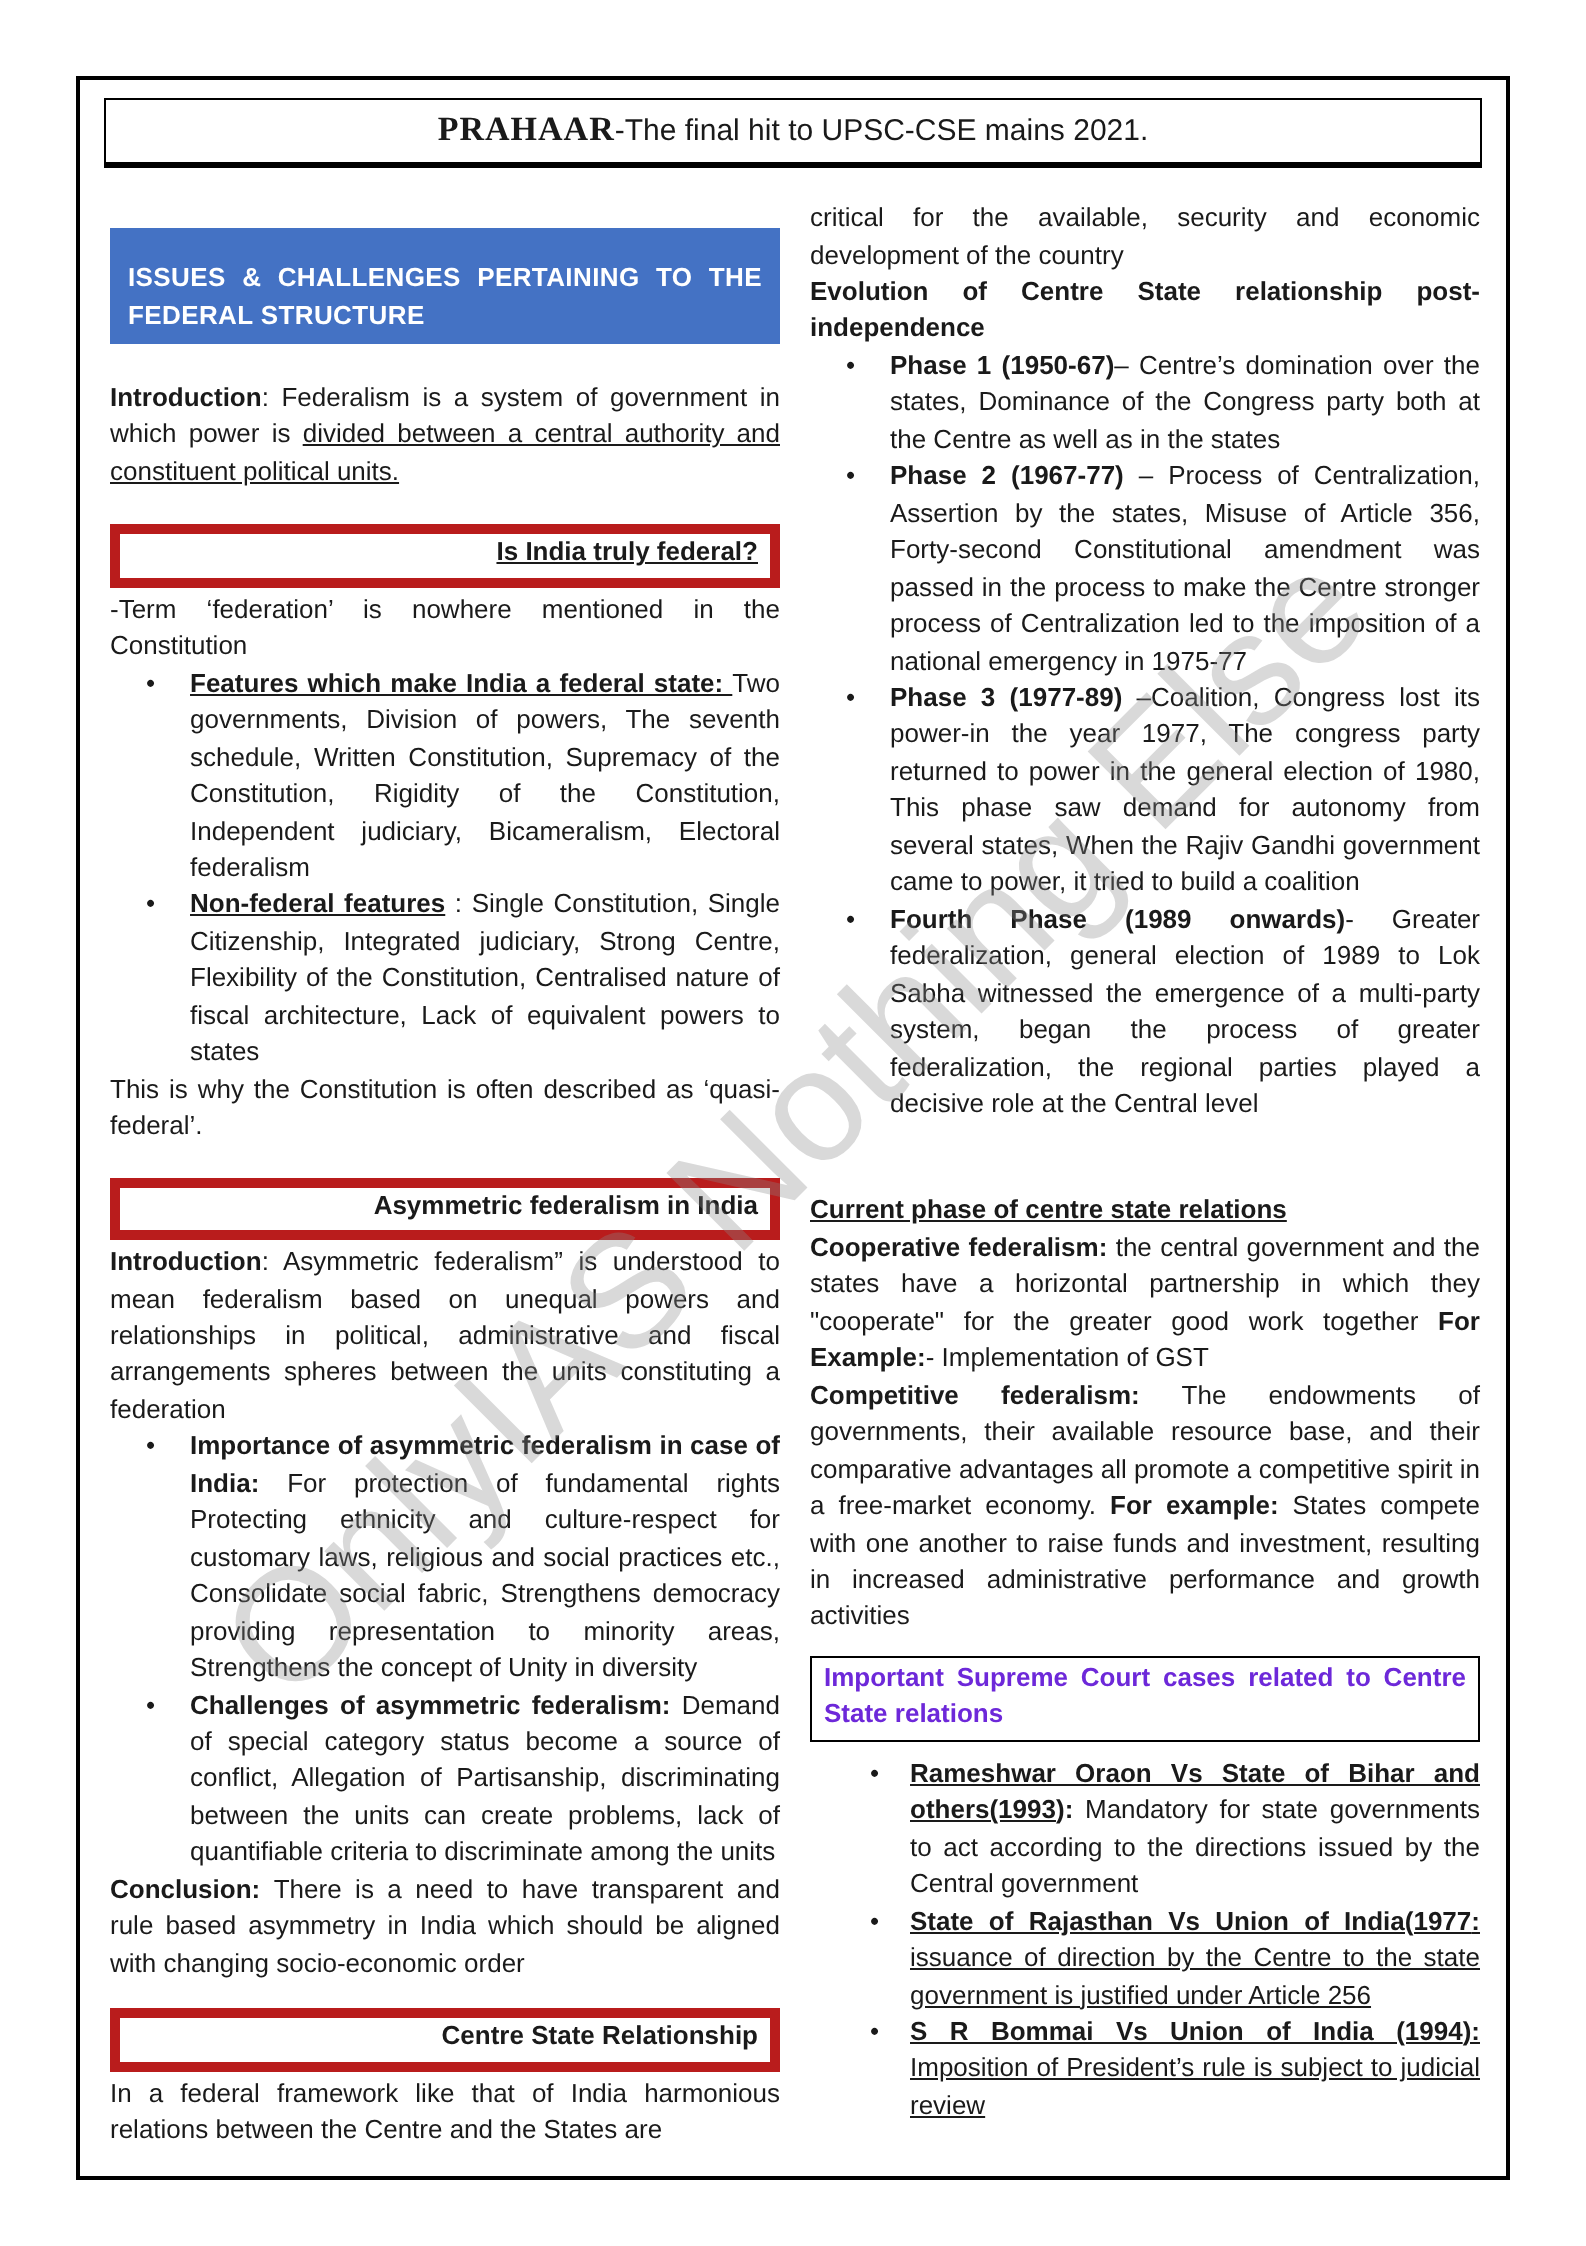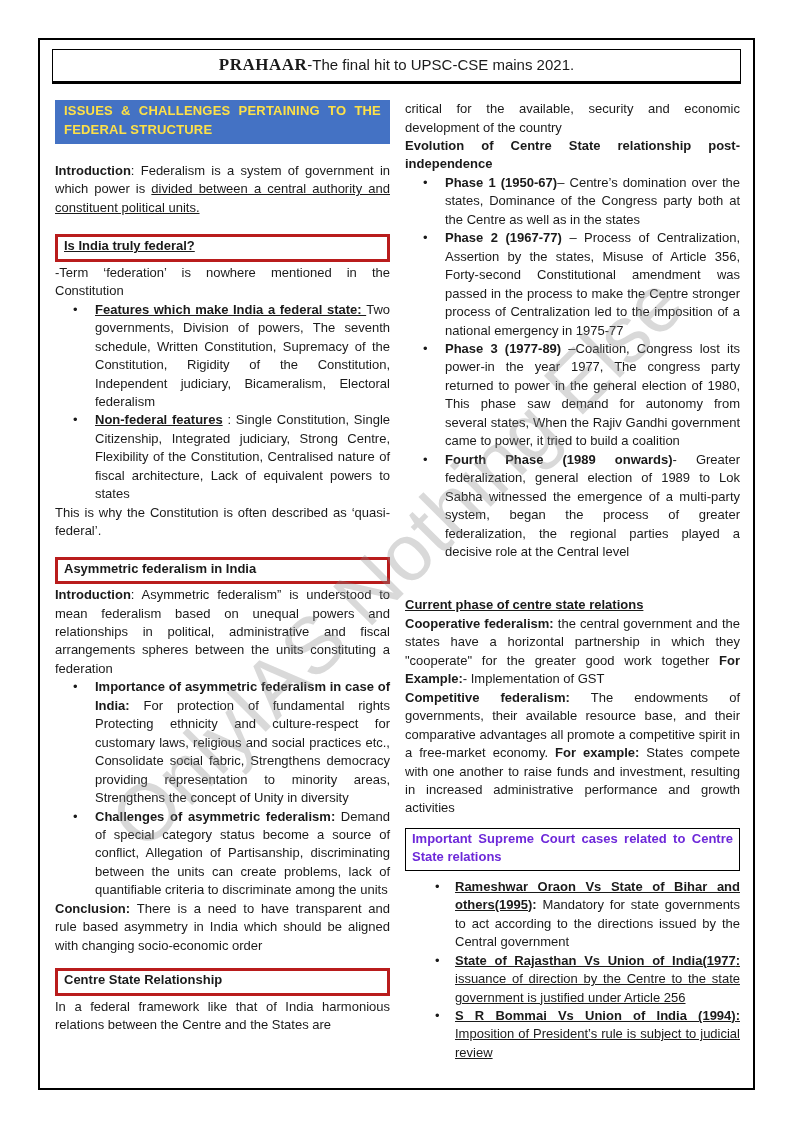--- a/index.html
+++ b/index.html
@@ -40,33 +40,33 @@
   .columns {
     display: grid;
     grid-template-columns: 1fr 1fr;
     column-gap: 15px;
     padding: 16px 13px 0 15px;
   }
   .col { text-align: justify; }
   p.para { text-align: justify; }
   .banner {
     background: #4472C4;
-    color: #fde047;
+    color: #ffffff;
     font-weight: bold;
-    padding: 2px 9px 5px 9px;
-    margin-top: 0;
+    padding: 16px 9px 5px 9px;
+    margin-top: 14px;
     text-align: justify;
     letter-spacing: 0.2px;
   }
   .box-head {
-    border: 3px solid #b91c1c;
+    border: 5px solid #b91c1c;
     font-weight: bold;
     padding: 0px 6px 3px 6px;
     margin-top: 17px;
-    text-align: left;
+    text-align: right;
   }
   .box-head.mt-lg { margin-top: 16px; }
   .box-head.mt-sm { margin-top: 12px; }
   .u { text-decoration: underline; }
   .b { font-weight: bold; }
   .mt { margin-top: 18px; }
   .mt-sm { margin-top: 2px; }
   .bullet {
     position: relative;
     padding-left: 40px;
@@ -168,21 +168,21 @@
         <div class="current-head">Current phase of centre state relations</div>
 
         <p class="para"><span class="b">Cooperative federalism:</span><span> the central government and the states have a horizontal partnership in which they "cooperate" for the greater good work together  </span><span class="b">For Example:</span><span>- Implementation of GST</span></p>
 
         <p class="para"><span class="b">Competitive federalism:</span><span> The endowments of governments, their available resource base, and their comparative advantages all promote a competitive spirit in a free-market economy. </span><span class="b">For example:</span><span> States compete with one another to raise funds and investment, resulting in increased administrative performance and growth activities</span></p>
 
         <div class="sc-box">Important Supreme Court cases related to Centre State relations</div>
 
         <div class="sc-list">
 
-          <div class="bullet sc"><span class="b u">Rameshwar Oraon Vs State of Bihar and others(1995</span><span class="b">): </span><span>Mandatory for state governments to act according to the directions issued by the Central government</span></div>
+          <div class="bullet sc"><span class="b u">Rameshwar Oraon Vs State of Bihar and others(1993</span><span class="b">): </span><span>Mandatory for state governments to act according to the directions issued by the Central government</span></div>
 
           <div class="bullet sc"><span class="b u">State of Rajasthan Vs Union of India(1977</span><span class="b u">: </span><span class="u">issuance of direction by the Centre to the state government is justified under Article 256</span></div>
 
           <div class="bullet sc"><span class="b u">S R Bommai Vs Union of India (1994</span><span class="b u">): </span><span class="u">Imposition of President’s rule is subject to judicial review</span></div>
 
         </div>
 
       </div>
     </div>
   </div>

